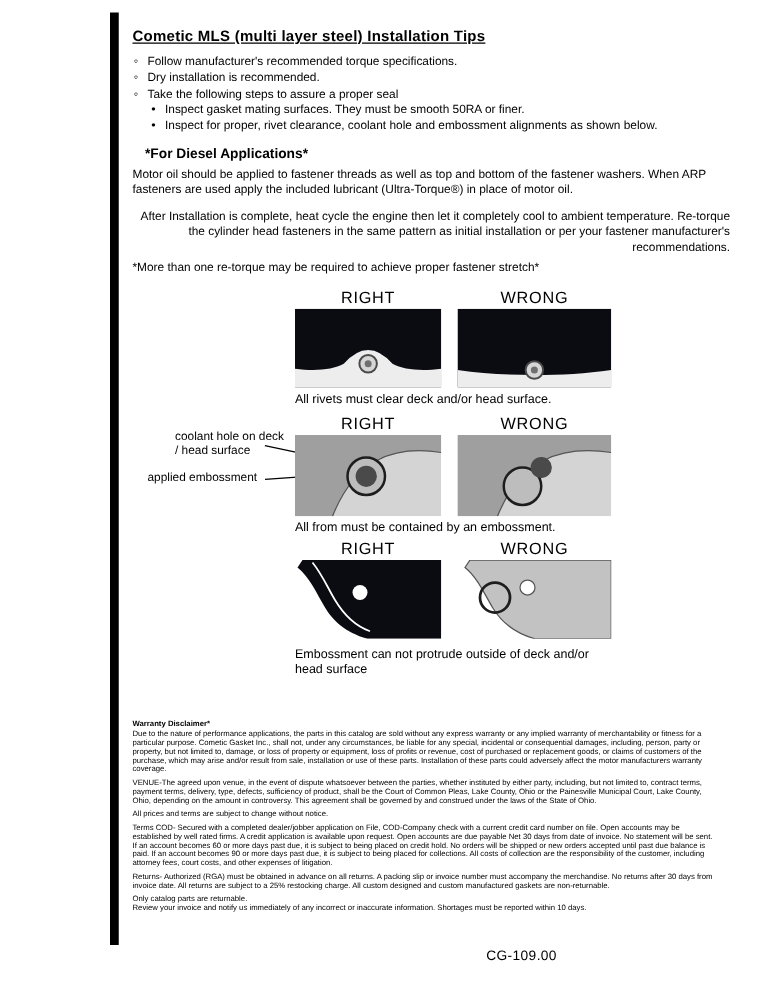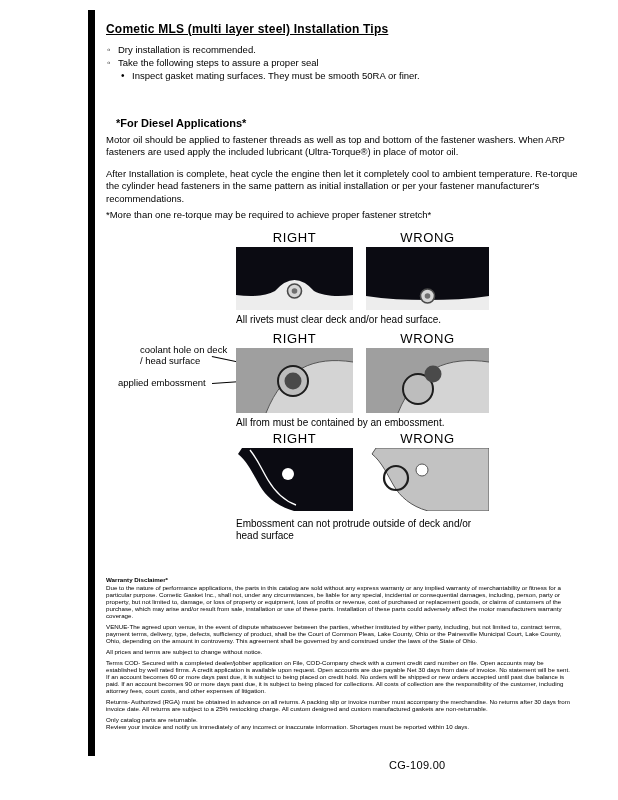--- a/index.html
+++ b/index.html
@@ -15,21 +15,21 @@
   .tips { position:absolute; left:106px; top:44px; width:482px; list-style:none;
           font-size:9.5px; line-height:12.8px; }
   .tip { position:relative; padding-left:12px; }
   .tip::before { content:"◦"; position:absolute; left:1px; top:0; font-size:10px; }
   .subtip { position:relative; padding-left:26px; }
   .subtip::before { content:"•"; position:absolute; left:15px; top:0; font-size:10px; }
 
   .diesel-heading { position:absolute; left:106px; top:117px; font-size:11px; font-weight:bold;margin-left:10px; }
   .bodypara { position:absolute; left:106px; width:478px; font-size:9.5px; line-height:12.4px; }
   .diesel-p1 { top:134px; }
-  .diesel-p2 { top:168px; }
+  .diesel-p2 { top:168px;text-align:right; }
   .diesel-note { position:absolute; left:106px; top:209px; font-size:9.5px; }
 
   .dg-label { position:absolute; font-size:13px; letter-spacing:0.6px; text-align:center; }
   .col-left  { left:236px; width:117px; }
   .col-right { left:366px; width:123px; }
   .row1-lbl { top:230px; } .row2-lbl { top:331px; } .row3-lbl { top:431px; }
 
   .panel { position:absolute; }
   .row1-panel { top:247px; height:63px; }
   .row2-panel { top:348px; height:65px; }
@@ -57,23 +57,25 @@
 </head>
 <body>
 
 <div class="page">
 
   <div class="leftbar"></div>
 
   <h1 class="title">Cometic MLS (multi layer steel) Installation Tips</h1>
 
   <ul class="tips">
+    <li class="tip">Follow manufacturer's recommended torque specifications.</li>
     <li class="tip">Dry installation is recommended.</li>
     <li class="tip">Take the following steps to assure a proper seal</li>
     <li class="subtip">Inspect gasket mating surfaces.  They must be smooth 50RA or finer.</li>
+    <li class="subtip">Inspect for proper, rivet clearance, coolant hole and embossment alignments as shown below.</li>
   </ul>
 
   <h2 class="diesel-heading">*For Diesel Applications*</h2>
   <p class="bodypara diesel-p1">Motor oil should be applied to fastener threads as well as top and bottom of the fastener washers. When ARP fasteners are used apply the included lubricant (Ultra-Torque®) in place of motor oil.</p>
   <p class="bodypara diesel-p2">After Installation is complete, heat cycle the engine then let it completely cool to ambient temperature. Re-torque the cylinder head fasteners in the same pattern as initial installation or per your fastener manufacturer's recommendations.</p>
   <p class="diesel-note">*More than one re-torque may be required to achieve proper fastener stretch*</p>
 
   <div class="dg-label col-left row1-lbl">RIGHT</div>
   <div class="dg-label col-right row1-lbl">WRONG</div>
 

